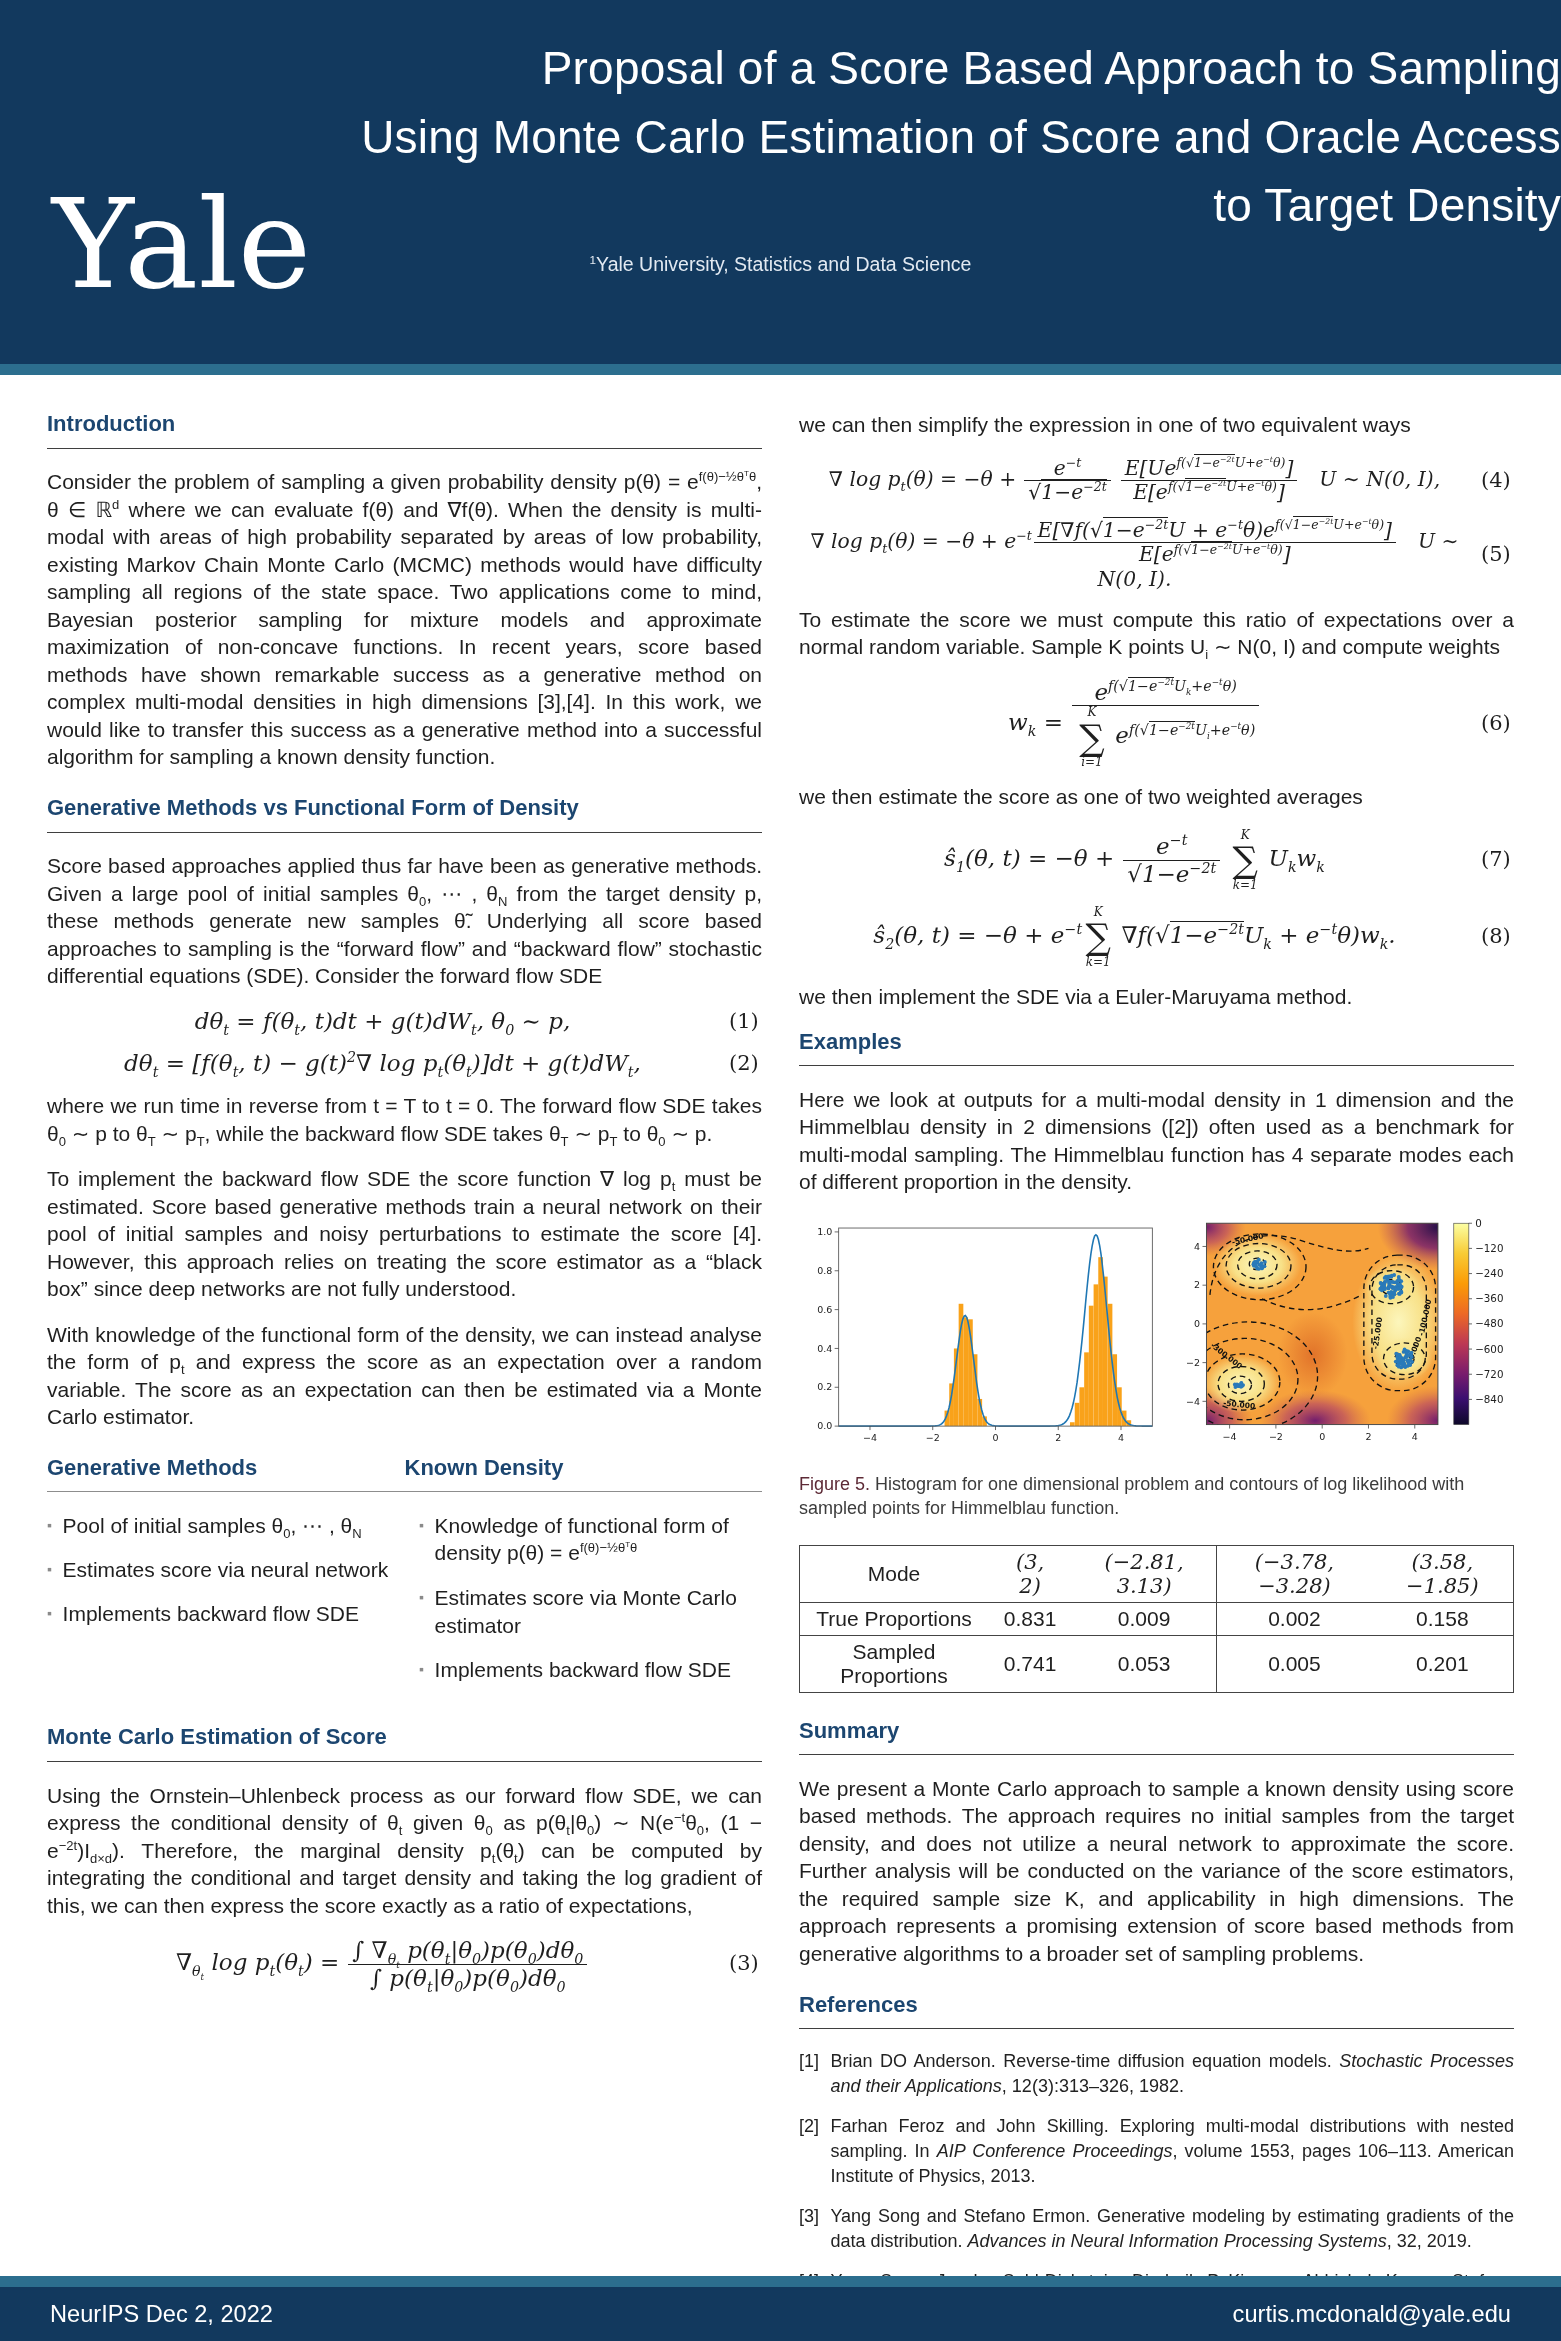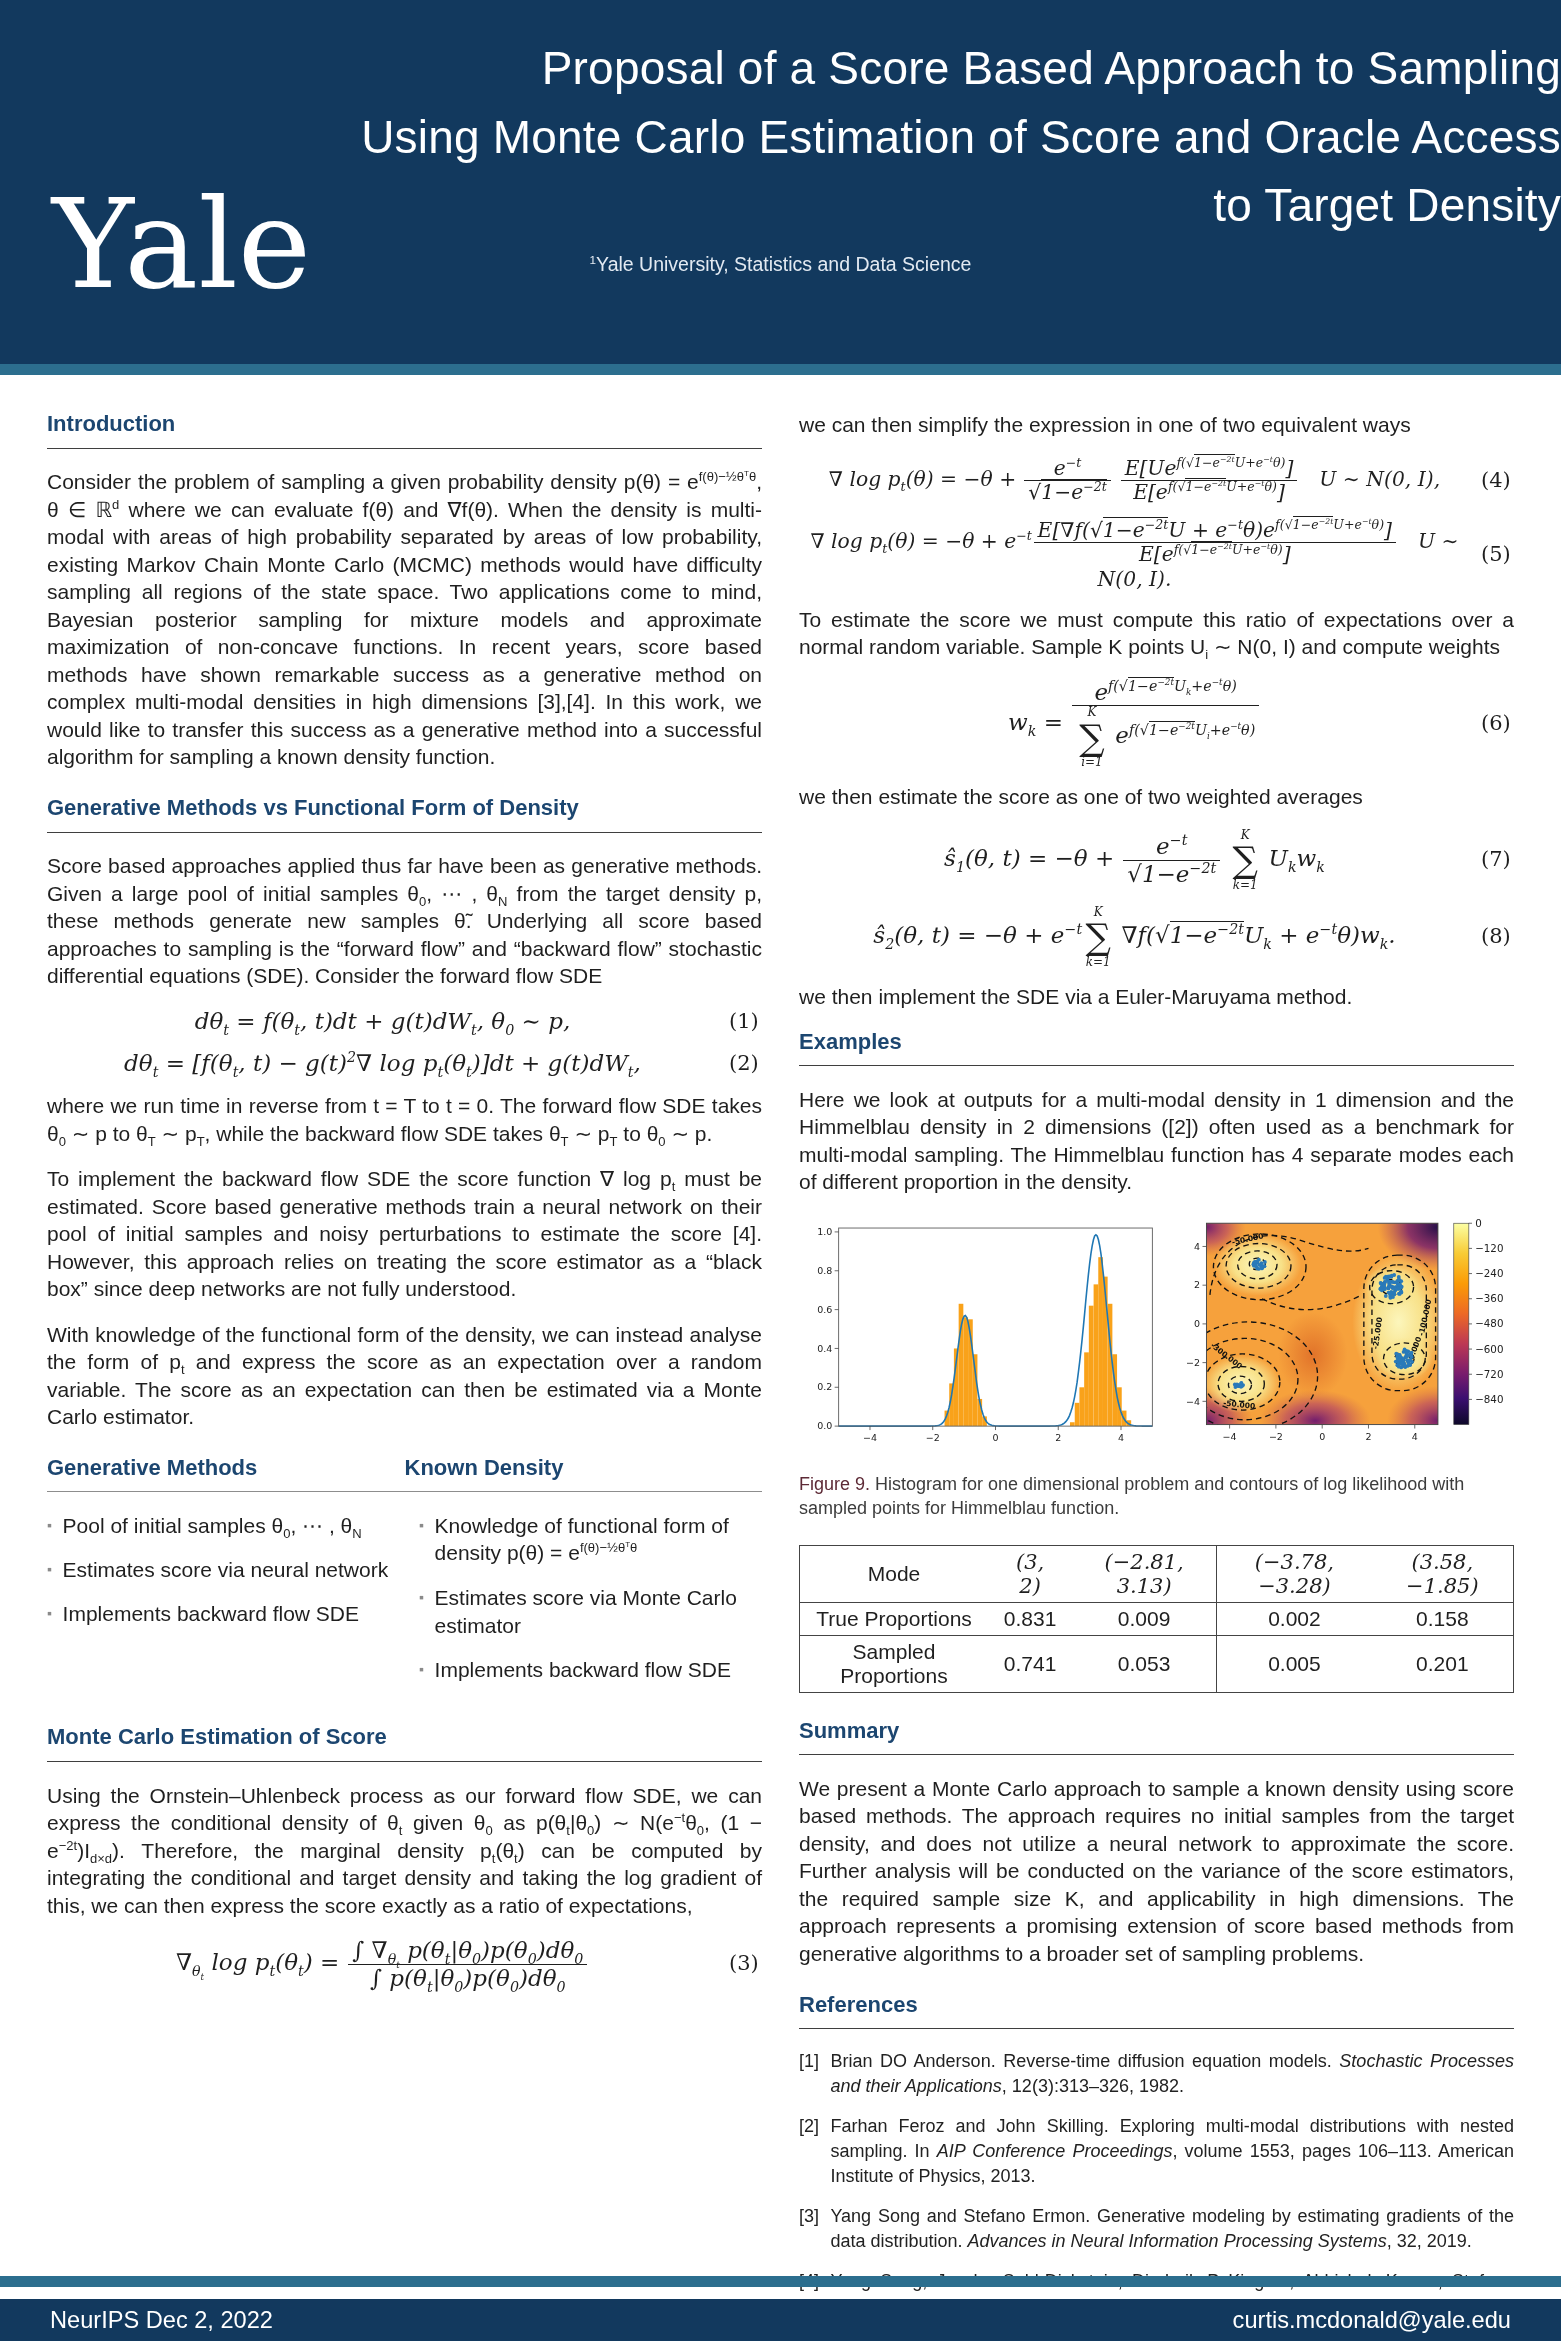--- a/index.html
+++ b/index.html
@@ -63,21 +63,21 @@
   .math-serif{font-family:"DejaVu Serif",serif;font-style:italic}
   
   .ref{display:flex;gap:11.4px;font-size:18px;line-height:1.4;margin-bottom:14.6px;color:#222;text-align:justify}
   .ref-num{flex:0 0 auto}
   
   svg text.tick{font-size:12px;fill:#222;font-family:"DejaVu Sans",sans-serif}
   svg text.cbtick{font-size:13px;fill:#222;font-family:"DejaVu Sans",sans-serif}
   svg text.clabel{font-size:9.5px;fill:#101010;font-family:"DejaVu Sans",sans-serif;font-weight:bold}
   
   .footer-stripe{position:absolute;left:0;right:0;bottom:55px;height:11.4px;background:var(--teal)}
-  .footer{position:absolute;left:0;right:0;bottom:0;height:43px;background:var(--navy);color:#fff;
+  .footer{position:absolute;left:0;right:0;bottom:0;height:55px;background:var(--navy);color:#fff;
     display:flex;align-items:center;justify-content:space-between;padding:0 50px;font-size:23.6px}
 </style>
 </head>
 <body>
 
 <div class="header">
   <div class="logo">Yale</div>
   <div class="titles">
     <div>Proposal of a Score Based Approach to Sampling</div>
     <div>Using Monte Carlo Estimation of Score and Oracle Access</div>
@@ -555,21 +555,21 @@
               <text class="cbtick" x="385" y="139.5">−480</text>
               <line x1="377" y1="166.75" x2="381" y2="166.75" stroke="#444"></line>
               <text class="cbtick" x="385" y="171.25">−600</text>
               <line x1="377" y1="198.5" x2="381" y2="198.5" stroke="#444"></line>
               <text class="cbtick" x="385" y="203">−720</text>
               <line x1="377" y1="230.25" x2="381" y2="230.25" stroke="#444"></line>
               <text class="cbtick" x="385" y="234.75">−840</text>
             </g>
           </svg>
       </div>
-      <p class="caption"><span class="cap-prefix">Figure 9.</span><span> Histogram for one dimensional problem and contours of log likelihood with sampled points for Himmelblau function.</span></p>
+      <p class="caption"><span class="cap-prefix">Figure 5.</span><span> Histogram for one dimensional problem and contours of log likelihood with sampled points for Himmelblau function.</span></p>
 
       <table class="props">
           <thead>
             <tr>
               <th class="">Mode</th>
               <th class="math-serif">(3, 2)</th>
               <th class="math-serif">(−2.81, 3.13)</th>
               <th class="midsep math-serif">(−3.78, −3.28)</th>
               <th class="math-serif">(3.58, −1.85)</th>
             </tr>

